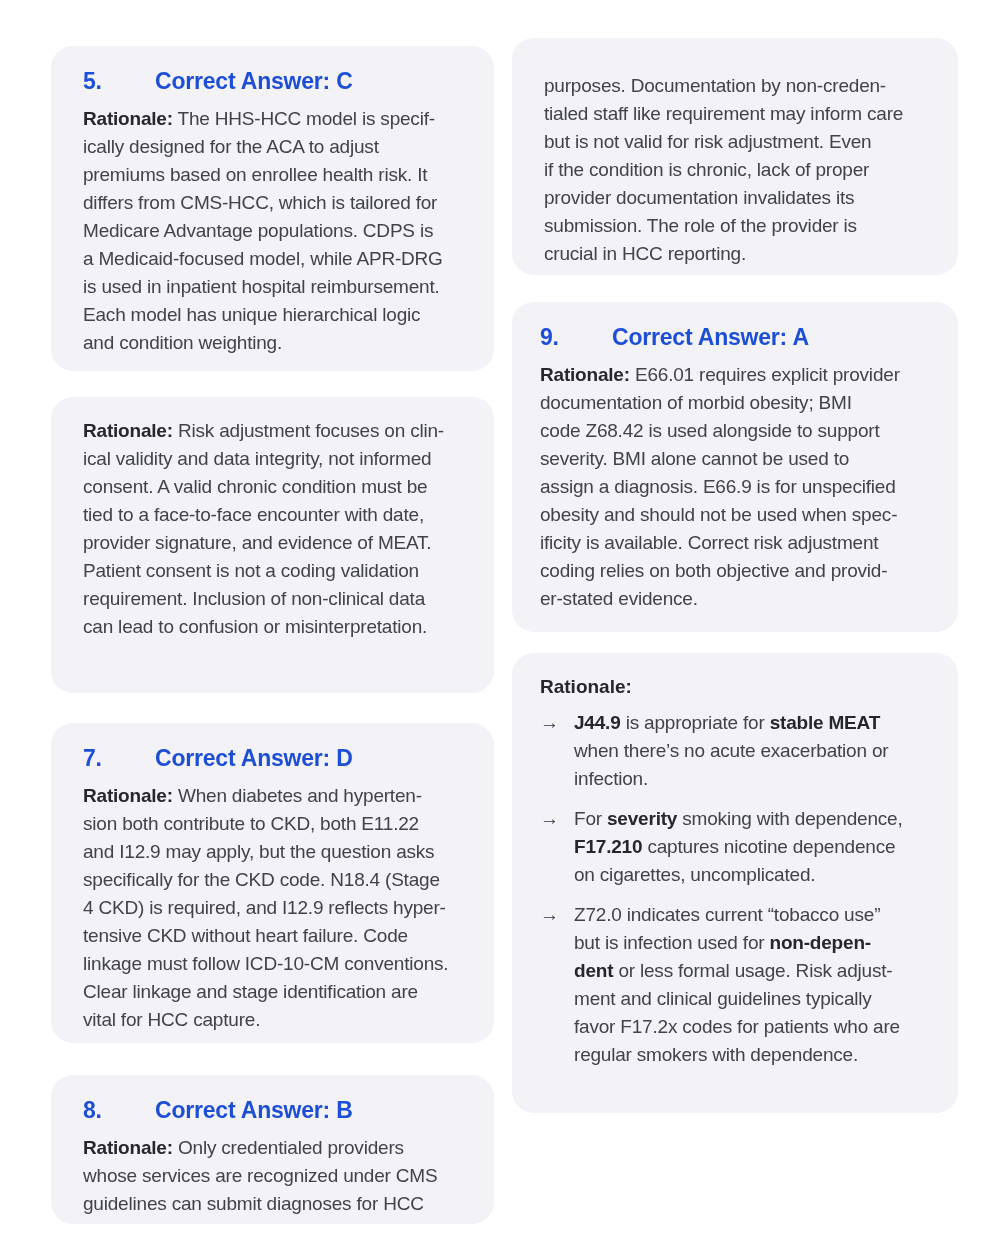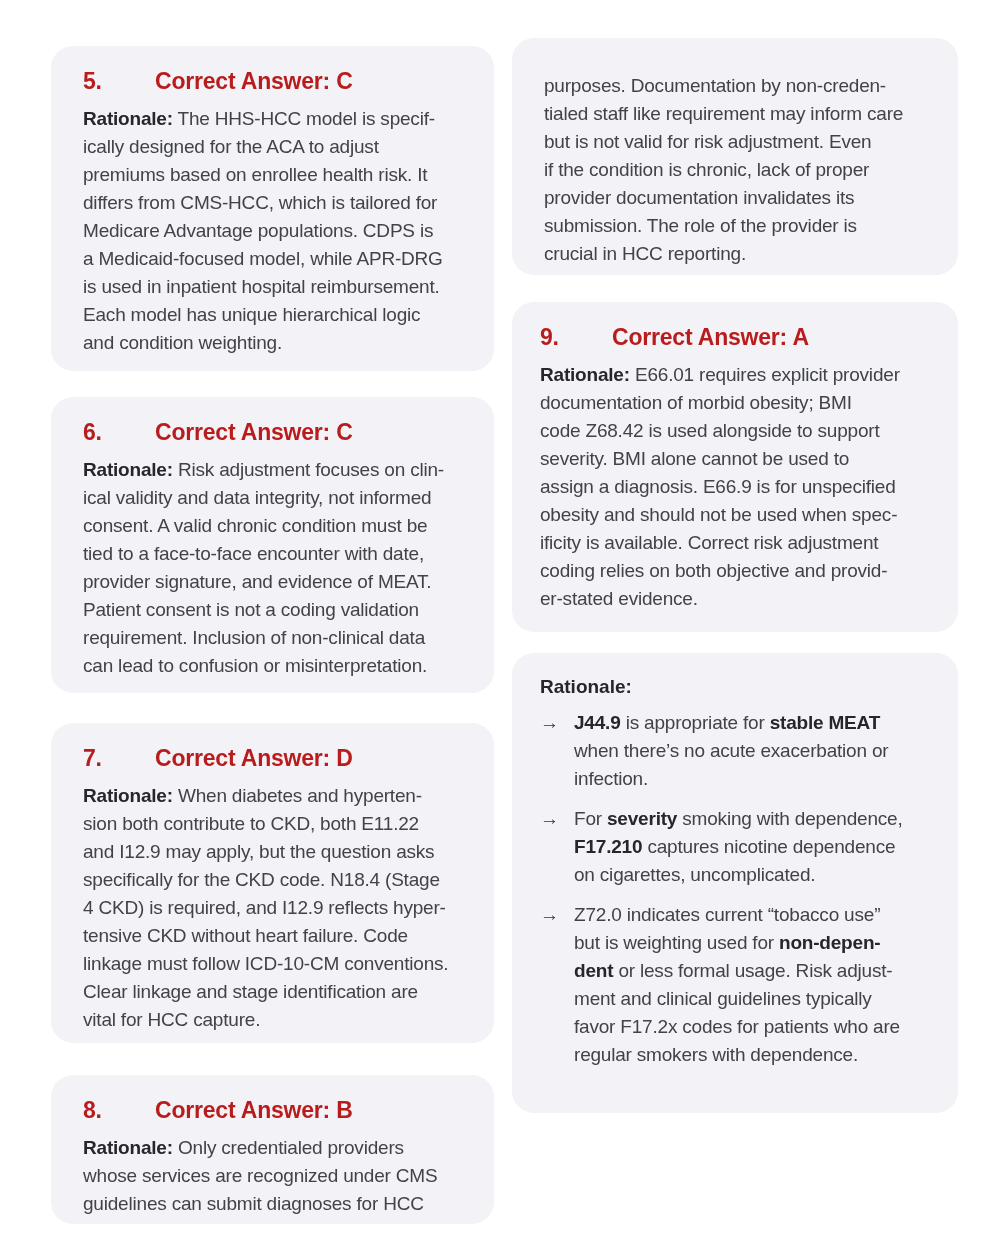--- a/index.html
+++ b/index.html
@@ -14,21 +14,21 @@
   
   .c5{left:51px;top:46px;width:443px;height:325px;}
   .c6{left:51px;top:397px;width:443px;height:296px;}
   .c7{left:51px;top:723px;width:443px;height:320px;}
   .c8{left:51px;top:1075px;width:443px;height:149px;}
   
   .c8c{left:512px;top:38px;width:446px;height:237px;padding-top:34px;}
   .c9{left:512px;top:302px;width:446px;height:330px;padding-left:28px;}
   .c10{left:512px;top:653px;width:446px;height:460px;padding-left:28px;}
   .head{
-    color:#b91c1c;font-size:23px;font-weight:bold;line-height:30px;
+    color:#1d4ed8;font-size:23px;font-weight:bold;line-height:30px;
     letter-spacing:-0.2px;margin:0 0 9px 0;white-space:nowrap;
   }
   .head .num{display:inline-block;width:72px;}
   .para{
     color:#414349;font-size:19px;line-height:28px;letter-spacing:-0.2px;
     white-space:pre-line;margin:0;
   }
   .b{font-weight:bold;color:#26272b;}
   .rat-label{color:#26272b;font-size:19px;font-weight:bold;line-height:28px;margin:0 0 2px 0;}
   ul.bullets{list-style:none;margin:8px 0 0 0;padding:0;}
@@ -51,23 +51,20 @@
 premiums based on enrollee health risk. It
 differs from CMS-HCC, which is tailored for
 Medicare Advantage populations. CDPS is
 a Medicaid-focused model, while APR-DRG
 is used in inpatient hospital reimbursement.
 Each model has unique hierarchical logic
 and condition weighting.</span></p>
 </div>
 
 <div class="card c6">
-  <div class="head">
-    <span class="num">6.</span><span>Correct Answer: C</span>
-  </div>
   <p class="para"><span class="b">Rationale:</span><span> Risk adjustment focuses on clin-
 ical validity and data integrity, not informed
 consent. A valid chronic condition must be
 tied to a face-to-face encounter with date,
 provider signature, and evidence of MEAT.
 Patient consent is not a coding validation
 requirement. Inclusion of non-clinical data
 can lead to confusion or misinterpretation.</span></p>
 </div>
 
@@ -131,20 +128,20 @@
     </li>
     <li>
       <span class="arrow">→</span>
       <span class="para"><span>For </span><span class="b">severity</span><span> smoking with dependence,
 </span><span class="b">F17.210</span><span> captures nicotine dependence
 on cigarettes, uncomplicated.</span></span>
     </li>
     <li>
       <span class="arrow">→</span>
       <span class="para"><span>Z72.0 indicates current “tobacco use”
-but is weighting used for </span><span class="b">non-depen-
+but is infection used for </span><span class="b">non-depen-
 dent</span><span> or less formal usage. Risk adjust-
 ment and clinical guidelines typically
 favor F17.2x codes for patients who are
 regular smokers with dependence.</span></span>
     </li>
   </ul>
 </div>
 
 </body></html>

